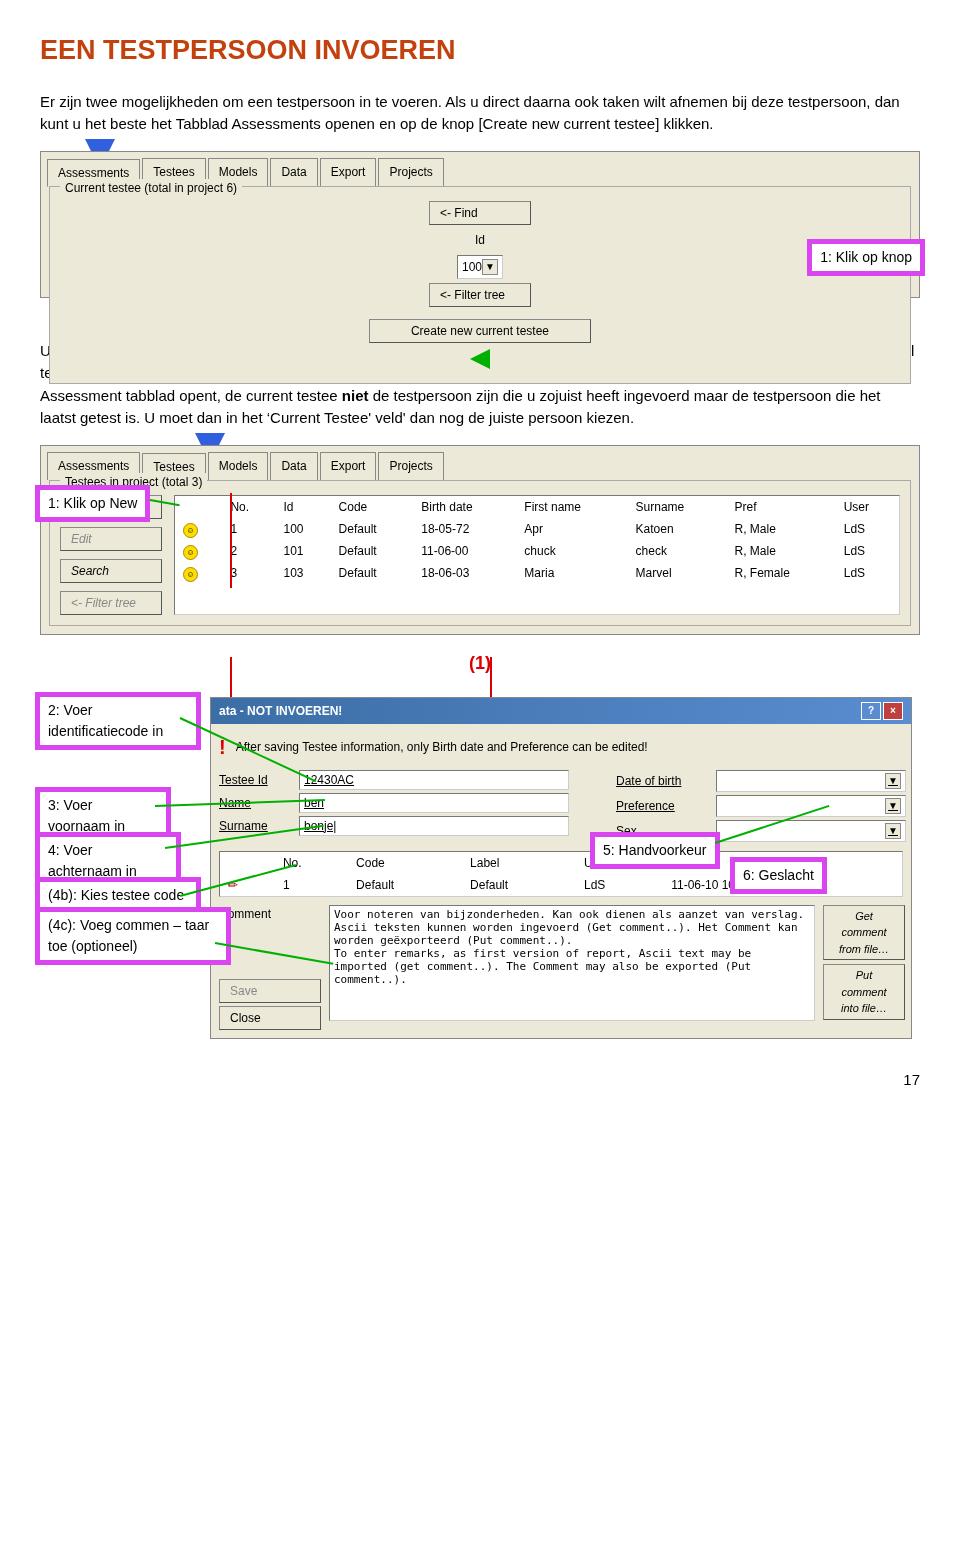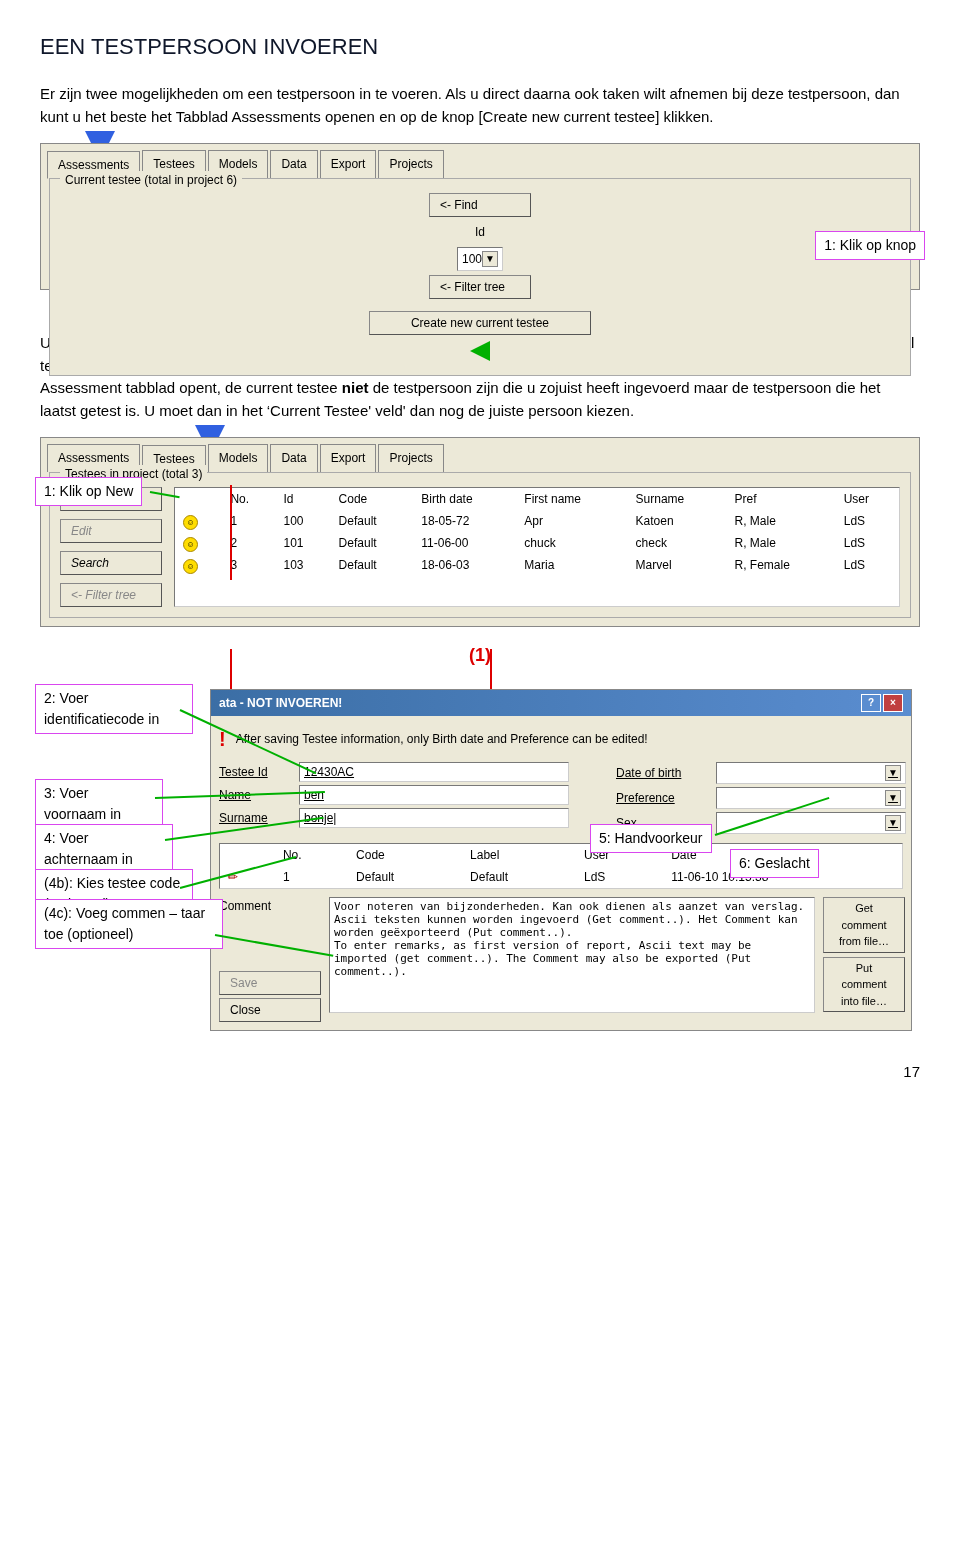--- a/index.html
+++ b/index.html
@@ -6,23 +6,23 @@
     font-family: Arial, sans-serif;
     margin: 0;
     padding: 30px 40px;
     font-size: 15px;
     line-height: 1.5;
     color: #000;
     background: #fff;
     width: 880px;
   }
   h1 {
-    font-size: 22px;
-    color: #0f172a;
-    font-weight: normal;
+    font-size: 27px;
+    color: #c2410c;
+    font-weight: bold;
     margin: 0 0 20px 0;
   }
   p { margin: 0 0 15px 0; }
   .win-frame {
     background: #ece9d8;
     border: 1px solid #888;
     position: relative;
     margin-bottom: 15px;
   }
   .tabstrip {
@@ -105,21 +105,21 @@
     position: absolute;
   }
   .green-arrow-left {
     width: 0; height: 0;
     border-top: 10px solid transparent;
     border-bottom: 10px solid transparent;
     border-right: 20px solid #00b000;
   }
   .callout {
     background: #fff;
-    border: 1px solid #d946ef;
+    border: 5px solid #d946ef;
     padding: 3px 8px;
     font-size: 14px;
     position: absolute;
     white-space: nowrap;
   }
   .callout-green {
     background: #80d080;
     border: 1px solid #00a000;
     padding: 3px 8px;
     font-size: 14px;
@@ -418,21 +418,21 @@
 
       <div style="display:flex; gap:8px; margin-top:8px;">
         <div style="display:flex; flex-direction:column; gap:3px;">
           <span class="label">Comment</span>
           <div style="height:50px;"></div>
           <span class="toolbar-btn disabled">Save</span>
           <span class="toolbar-btn">Close</span>
         </div>
         <textarea class="input" style="flex: 1 1 0%; height: 110px; font-size: 11px; resize: none;">Voor noteren van bijzonderheden. Kan ook dienen als aanzet van verslag. Ascii teksten kunnen worden ingevoerd (Get comment..). Het Comment kan worden geëxporteerd (Put comment..).
 To enter remarks, as first version of report, Ascii text may be imported (get comment..). The Comment may also be exported (Put comment..).</textarea>
-        <div style="display:flex; flex-direction:column; gap:4px; width:80px;">
+        <div style="display:flex; flex-direction:column; gap:4px; width:80px;font-style:italic;">
           <span class="toolbar-btn" style="min-width:60px; font-size:11px; white-space:normal; text-align:center;">Get comment from file…</span>
           <span class="toolbar-btn" style="min-width:60px; font-size:11px; white-space:normal; text-align:center;">Put comment into file…</span>
         </div>
       </div>
     </div>
   </div>
 
   <div class="callout" style="left:-5px; top:90px; white-space:normal; width:110px;">3: Voer voornaam in</div>
   <div class="callout" style="left:-5px; top:135px; white-space:normal; width:120px;">4: Voer achternaam in</div>
   <div class="callout" style="left:-5px; top:180px; white-space:normal; width:140px;">(4b): Kies testee code (optioneel)</div>

